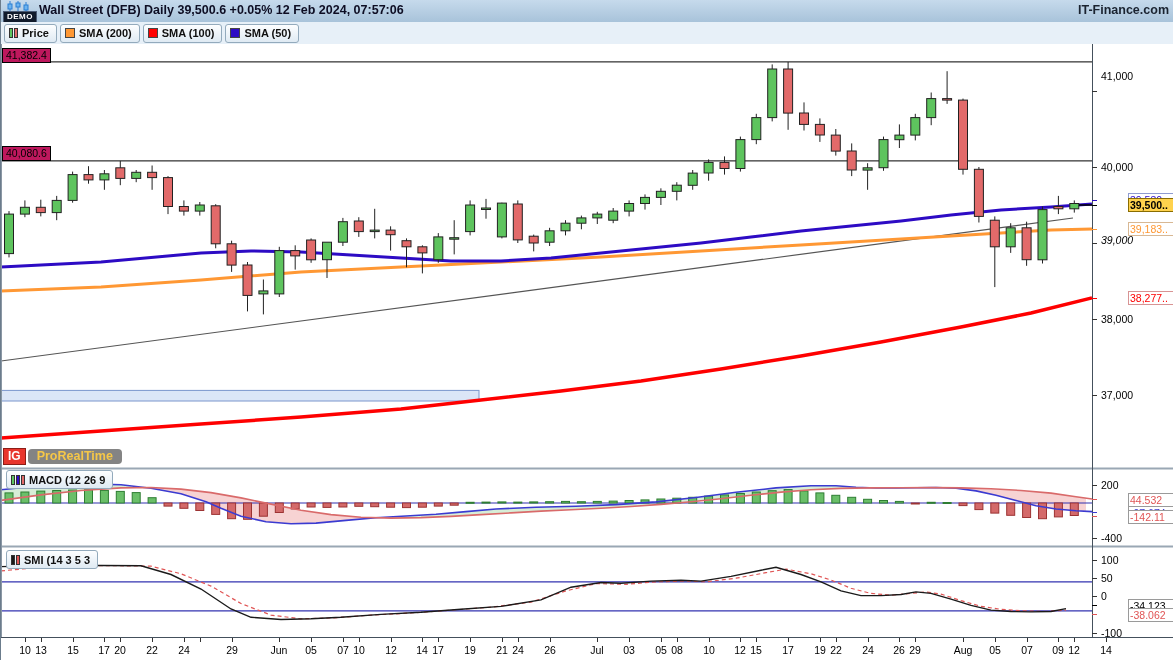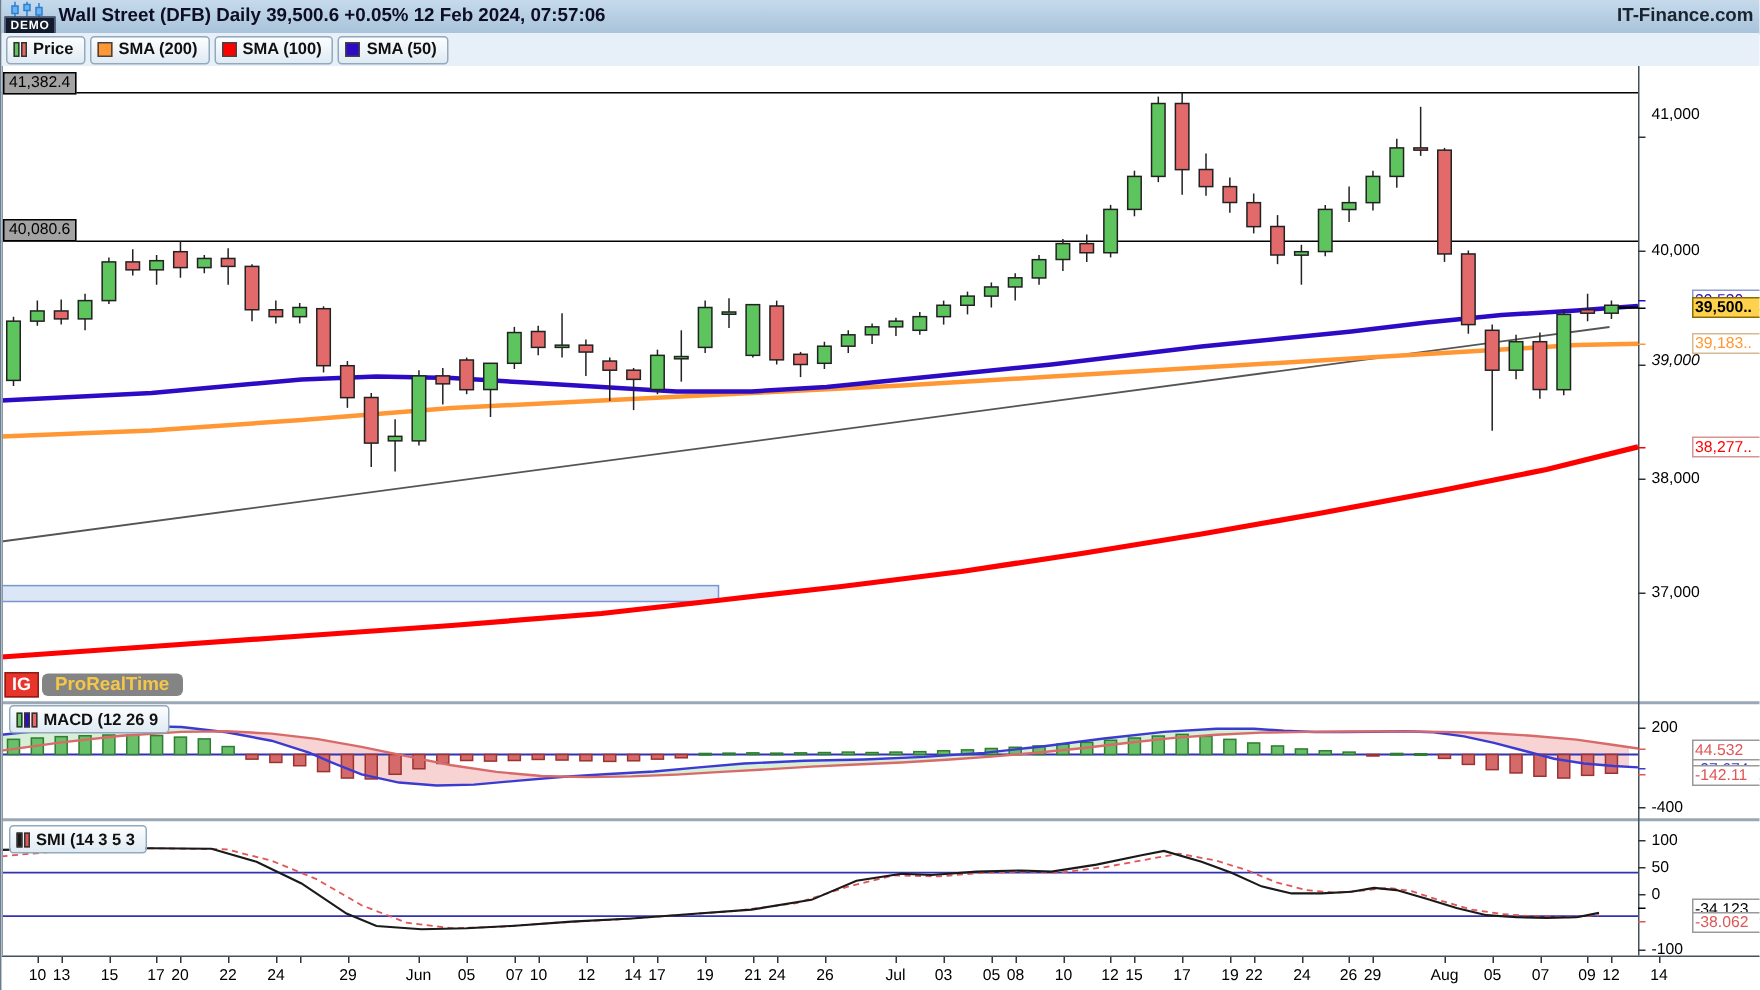--- a/index.html
+++ b/index.html
@@ -17,21 +17,21 @@
   
   .legend{position:absolute;top:22px;left:0;right:0;height:22px;background:#e7f0f8;}
   .legend-inner{position:absolute;left:0;top:0;height:22px;display:flex;align-items:center;}
   .chip{display:inline-flex;align-items:center;gap:4px;height:17px;margin-left:3px;
         background:linear-gradient(#fdfeff,#dfeaf3);border:1px solid #93aabc;border-radius:3px;
         padding:0 7px 0 4px;font-size:11px;font-weight:bold;color:#101010;}
   .sw{width:10px;height:10px;border:1px solid #444;box-sizing:border-box;}
   .sw2{display:inline-flex;gap:1px;}
   .sw2 i{display:block;width:4px;height:10px;border:1px solid #333;box-sizing:border-box;}
   
-  .lvl-box{position:absolute;background:#a3a3a3;border:1px solid #000;font-size:10.5px;
+  .lvl-box{position:absolute;background:#be185d;border:1px solid #000;font-size:10.5px;
            color:#000;padding:0 3px;line-height:13px;z-index:5;}
   .ind-chip{position:absolute;z-index:6;}
   .logo{position:absolute;left:2px;top:448px;display:flex;align-items:center;z-index:6;}
   .logo .ig{background:#e8352c;color:#fff;font-weight:bold;font-size:12px;line-height:15px;
             padding:0 4px;border:1px solid #8d1d16;}
   .logo .prt{background:#7b7b7b;color:#f5c33b;font-weight:bold;font-size:12.5px;line-height:15px;
              padding:0 9px;border-radius:4px;margin-left:2px;opacity:.93;}
   .gutter-label{position:absolute;left:1100px;font-size:10.5px;color:#000;line-height:12px;}
   .val-box{position:absolute;left:1127px;width:43px;font-size:10.5px;line-height:12px;
            background:#fff;border:1px solid #9a9a9a;padding:0 1px;}

